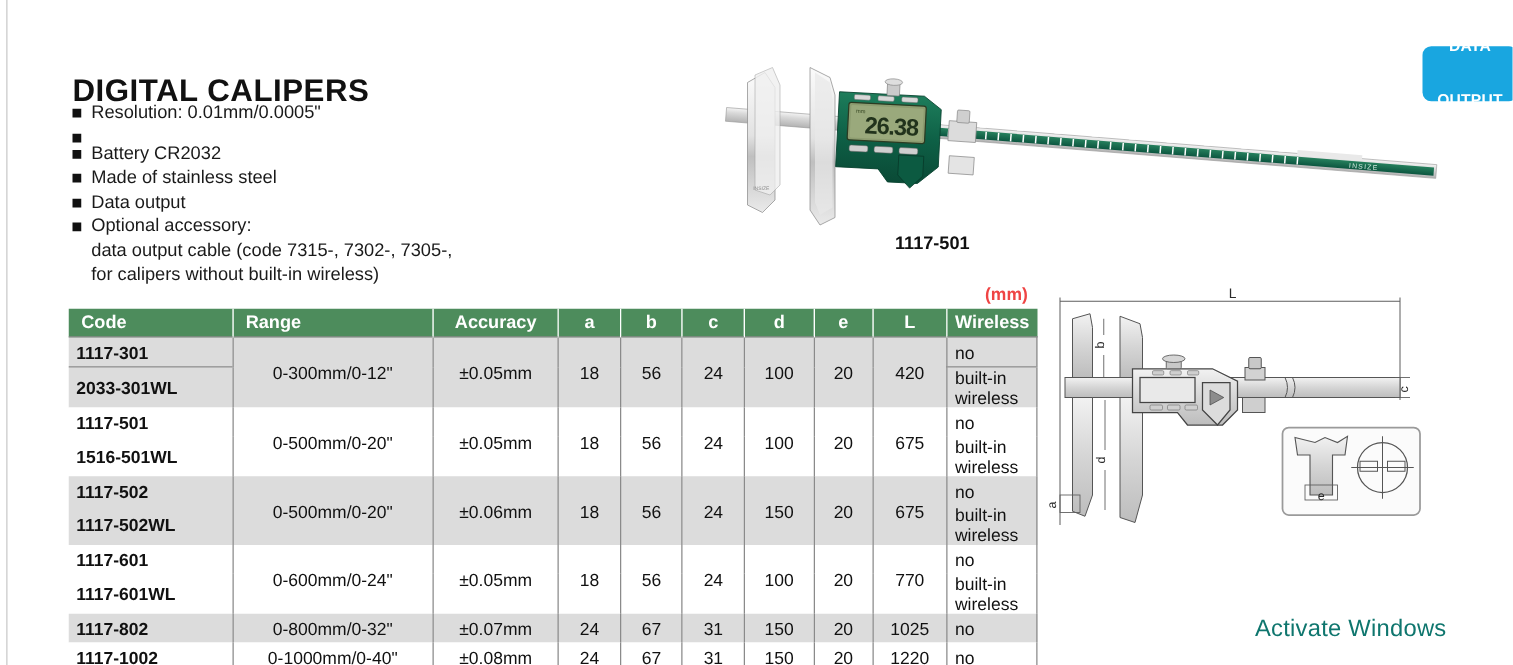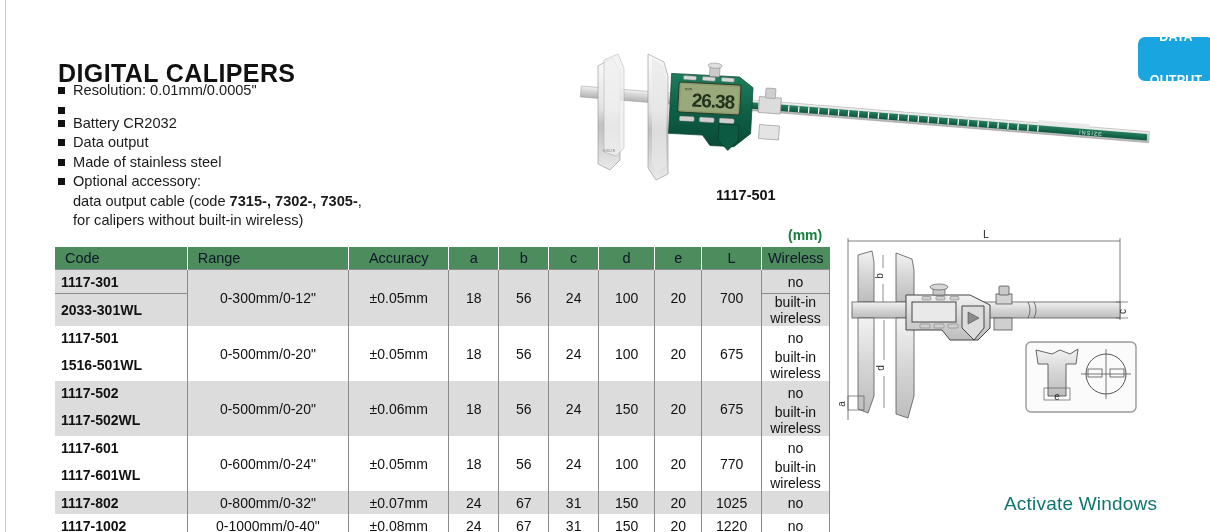--- a/index.html
+++ b/index.html
@@ -27,73 +27,73 @@
     display:flex;align-items:flex-start;
     font-size:14.6px;line-height:19.5px;color:#1a1a1a;
   }
   .bullet{
     width:7px;height:7px;background:#111;margin-top:6px;margin-right:8px;flex:none;
   }
   .feat-text{white-space:nowrap;}
   .feat-sub{
     margin-left:15px;font-size:14.6px;line-height:19.5px;white-space:nowrap;
   }
-  .feat-sub b{font-weight:bold;}
+  .feat-sub b{font-weight:normal;}
 
   
   .badge{
     position:absolute;left:1138px;top:37px;
     width:76px;height:44px;border-radius:7px;
     background:#19a6e0;
     display:flex;flex-direction:column;align-items:center;justify-content:center;
     color:#fff;font-size:12.5px;font-weight:bold;line-height:15px;letter-spacing:.2px;gap:28px;
   }
 
   
   .photo{position:absolute;left:560px;top:28px;width:620px;height:160px;}
   .photo-caption{
     position:absolute;left:716px;top:187px;
     font-size:14.5px;font-weight:bold;color:#111;
   }
 
   
   .mm-label{
     position:absolute;left:788px;top:227px;
-    font-size:14px;font-weight:bold;color:#15803d;
+    font-size:14px;font-weight:bold;color:#ef4444;
   }
 
   
   .table-wrap{position:absolute;left:55px;top:247px;width:775px;}
   table.spec{
     border-collapse:collapse;width:775px;
     font-size:14px;
   }
   table.spec th{
-    background:#4d8c5c;color:#0f172a;font-weight:normal;
+    background:#4d8c5c;color:#ffffff;font-weight:bold;
     height:22px;font-size:14.5px;
     border-right:1px solid #ffffff;
     padding:0 6px;
   }
   table.spec th.first{text-align:left;padding-left:10px;}
   table.spec th.c{}
   table.spec td{
     height:23px;
     border-right:1px solid #8a8a8a;
     border-bottom:none;
     padding:0 6px;
     font-size:14px;
     color:#111;
   }
   td.code{
     text-align:left;padding-left:10px;font-weight:bold;font-size:14.5px;
     border-right:1px solid #8a8a8a;
   }
   td.rng,td.acc{text-align:center;}
   td.num{text-align:center;}
-  td.wl{text-align:center;border-right:none;}
+  td.wl{text-align:left;border-right:none;}
   tr.band td{background:#dcdcdc;}
   tr.plain td{background:#ffffff;}
   .sep-under{border-bottom:1px solid #5a5a5a;margin-top:36px;}
   .tbl-top{border-top:1px solid #8a8a8a;}
   .tbl-bottom{border-bottom:1px solid #8a8a8a;}
   .row-div{border-bottom:1px solid #5a5a5a;}
 
   
   .drawing{position:absolute;left:838px;top:228px;width:365px;height:195px;}
 
@@ -117,25 +117,25 @@
   </div>
   <div class="feat-row">
     <span class="bullet"></span>
   </div>
   <div class="feat-row">
     <span class="bullet"></span>
     <span class="feat-text">Battery CR2032</span>
   </div>
   <div class="feat-row">
     <span class="bullet"></span>
+    <span class="feat-text">Made of stainless steel</span>
+  </div>
+  <div class="feat-row">
+    <span class="bullet"></span>
     <span class="feat-text">Data output</span>
-  </div>
-  <div class="feat-row">
-    <span class="bullet"></span>
-    <span class="feat-text">Made of stainless steel</span>
   </div>
   <div class="feat-row">
     <span class="bullet"></span>
     <span class="feat-text">Optional accessory:</span>
   </div>
   <div class="feat-sub"><span>data output cable (code </span><b>7315-, 7302-, 7305-</b><span>,</span></div>
   <div class="feat-sub">for calipers without built-in wireless)</div>
 </div>
 
 <div class="badge">
@@ -288,21 +288,21 @@
     <tbody>
         <tr class="band">
           <td class="code sep-under tbl-top">1117-301</td>
           <td class="rng row-div tbl-top" rowspan="2">0-300mm/0-12"</td>
           <td class="acc row-div tbl-top" rowspan="2">±0.05mm</td>
           <td class="num row-div tbl-top" rowspan="2">18</td>
           <td class="num row-div tbl-top" rowspan="2">56</td>
           <td class="num row-div tbl-top" rowspan="2">24</td>
           <td class="num row-div tbl-top" rowspan="2">100</td>
           <td class="num row-div tbl-top" rowspan="2">20</td>
-          <td class="num row-div tbl-top" rowspan="2">700</td>
+          <td class="num row-div tbl-top" rowspan="2">420</td>
           <td class="wl sep-under tbl-top">no</td>
         </tr>
         <tr class="band">
           <td class="code row-div tbl-top">2033-301WL</td>
           <td class="wl row-div tbl-top">built-in wireless</td>
         </tr>
         <tr class="plain">
           <td class="code sep-under">1117-501</td>
           <td class="rng row-div" rowspan="2">0-500mm/0-20"</td>
           <td class="acc row-div" rowspan="2">±0.05mm</td>

